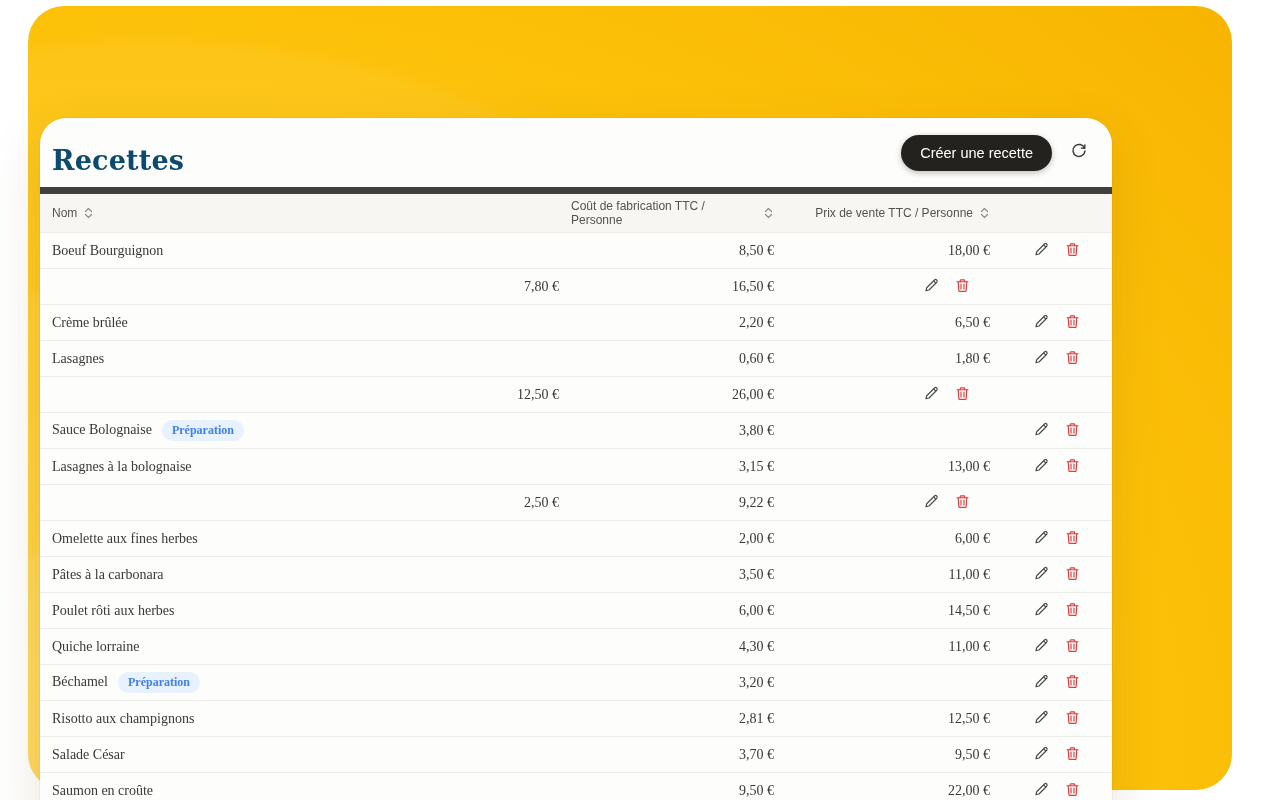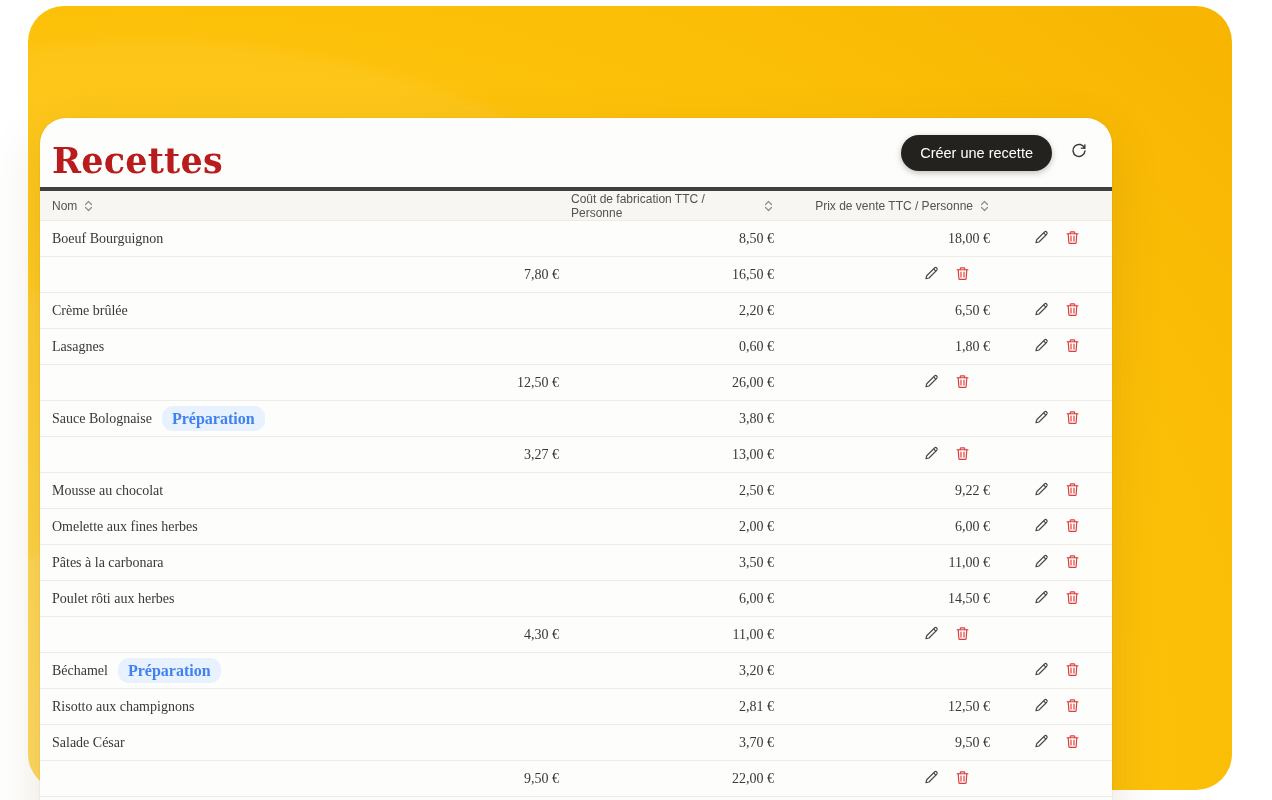--- a/index.html
+++ b/index.html
@@ -21,52 +21,52 @@
     background:#fdfdfb; border-radius:26px 26px 0 0;
     box-shadow:0 0 0 1px rgba(120,90,20,.05), 0 18px 50px rgba(120,80,0,.16);
     overflow:hidden;
   }
 
   .card-header {
     height:69px; display:flex; align-items:center; justify-content:space-between;
     padding:0 24px 0 12px;
   }
   .page-title {
-    font-family:"DejaVu Serif", serif; font-weight:700; font-size:35px;
-    color:#b91c1c; letter-spacing:.2px;margin-top:16px;
+    font-family:"DejaVu Serif", serif; font-weight:700; font-size:27px;
+    color:#0c4a6e; letter-spacing:.2px;margin-top:16px;
   }
   .header-right { display:flex; align-items:center; gap:18px; }
   .create-btn {
     background:#23221f; color:#ffffff; border:none; cursor:pointer;
     font-family:"Liberation Sans", sans-serif;
     font-size:14.5px; padding:10px 19px; border-radius:20px;
     box-shadow:0 2px 6px rgba(0,0,0,.25);
   }
   .refresh-btn { background:none; border:none; cursor:pointer; display:flex; align-items:center; }
 
   .thead {
     display:grid; grid-template-columns:1fr 215px 216px 110px;
-    align-items:center; height:34px;
-    background:#f7f6f3; border-top:4px solid #404040; border-bottom:1px solid #edebe6;
+    align-items:center; height:46px;
+    background:#f7f6f3; border-top:7px solid #404040; border-bottom:1px solid #edebe6;
     font-size:12px; color:#55534d;
   }
   .th { display:flex; align-items:center; gap:6px; cursor:pointer; }
   .th.left { padding-left:12px; justify-content:flex-start; }
   .th.right { padding-right:12px; justify-content:flex-end; }
   .sort-icon { display:inline-flex; flex-direction:column; }
 
   .row {
     display:grid; grid-template-columns:1fr 215px 216px 110px;
     align-items:center; height:36px; border-bottom:1px solid #eeece7;
     font-size:14px; color:#3b3834; background:#fdfdfb;font-family:Liberation Serif, serif;
   }
   .cell-name { padding-left:12px; display:flex; align-items:center; gap:10px; }
   .cell-num  { text-align:right; padding-right:12px; color:#3b3834; }
   .badge {
-    background:#e8f1fe; color:#3f81f1; font-size:16px; font-weight:bold;
+    background:#e8f1fe; color:#3f81f1; font-size:12px; font-weight:bold;
     padding:3px 10px; border-radius:11px; line-height:1.2;
   }
   .cell-actions { display:flex; align-items:center; justify-content:flex-end;
     gap:16px; padding-right:32px; }
   .icon-btn { background:none; border:none; cursor:pointer; display:flex;
     align-items:center; padding:0; }
 </style>
 </head>
 <body>
 
@@ -281,21 +281,25 @@
             <path d="M5.6 4V2.9c0-.5.4-.9.9-.9h3c.5 0 .9.4.9.9V4"></path>
             <path d="M3.4 4l.7 9.2c0 .6.5 1 1 1h5.8c.5 0 1-.4 1-1L12.6 4"></path>
             <path d="M6.4 6.6v5.2M9.6 6.6v5.2"></path>
           </svg>
         </span>
       </button>
     </div>
   </div>
 
   <div class="row">
-    <div class="cell-num">3,27 €</div>
+    <div class="cell-name">
+      <span>Lasagnes à la bolognaise</span>
+
+    </div>
+    <div class="cell-num">3,15 €</div>
     <div class="cell-num">13,00 €</div>
     <div class="cell-actions">
       <button class="icon-btn">
         <span>
           <svg width="15" height="15" viewBox="0 0 16 16" fill="none" stroke="#4d4a46" stroke-width="1.25" stroke-linejoin="round">
             <path d="M11.2 2.1a1.7 1.7 0 0 1 2.4 2.4l-8.3 8.3-3.2.8.8-3.2z"></path>
             <path d="M10.2 3.1l2.4 2.4"></path>
           </svg>
         </span>
       </button>
@@ -306,24 +310,20 @@
             <path d="M5.6 4V2.9c0-.5.4-.9.9-.9h3c.5 0 .9.4.9.9V4"></path>
             <path d="M3.4 4l.7 9.2c0 .6.5 1 1 1h5.8c.5 0 1-.4 1-1L12.6 4"></path>
             <path d="M6.4 6.6v5.2M9.6 6.6v5.2"></path>
           </svg>
         </span>
       </button>
     </div>
   </div>
 
   <div class="row">
-    <div class="cell-name">
-      <span>Mousse au chocolat</span>
-
-    </div>
     <div class="cell-num">2,50 €</div>
     <div class="cell-num">9,22 €</div>
     <div class="cell-actions">
       <button class="icon-btn">
         <span>
           <svg width="15" height="15" viewBox="0 0 16 16" fill="none" stroke="#4d4a46" stroke-width="1.25" stroke-linejoin="round">
             <path d="M11.2 2.1a1.7 1.7 0 0 1 2.4 2.4l-8.3 8.3-3.2.8.8-3.2z"></path>
             <path d="M10.2 3.1l2.4 2.4"></path>
           </svg>
         </span>
@@ -422,20 +422,24 @@
             <path d="M5.6 4V2.9c0-.5.4-.9.9-.9h3c.5 0 .9.4.9.9V4"></path>
             <path d="M3.4 4l.7 9.2c0 .6.5 1 1 1h5.8c.5 0 1-.4 1-1L12.6 4"></path>
             <path d="M6.4 6.6v5.2M9.6 6.6v5.2"></path>
           </svg>
         </span>
       </button>
     </div>
   </div>
 
   <div class="row">
+    <div class="cell-name">
+      <span>Quiche lorraine</span>
+
+    </div>
     <div class="cell-num">4,30 €</div>
     <div class="cell-num">11,00 €</div>
     <div class="cell-actions">
       <button class="icon-btn">
         <span>
           <svg width="15" height="15" viewBox="0 0 16 16" fill="none" stroke="#4d4a46" stroke-width="1.25" stroke-linejoin="round">
             <path d="M11.2 2.1a1.7 1.7 0 0 1 2.4 2.4l-8.3 8.3-3.2.8.8-3.2z"></path>
             <path d="M10.2 3.1l2.4 2.4"></path>
           </svg>
         </span>
@@ -534,20 +538,24 @@
             <path d="M5.6 4V2.9c0-.5.4-.9.9-.9h3c.5 0 .9.4.9.9V4"></path>
             <path d="M3.4 4l.7 9.2c0 .6.5 1 1 1h5.8c.5 0 1-.4 1-1L12.6 4"></path>
             <path d="M6.4 6.6v5.2M9.6 6.6v5.2"></path>
           </svg>
         </span>
       </button>
     </div>
   </div>
 
   <div class="row">
+    <div class="cell-name">
+      <span>Saumon en croûte</span>
+
+    </div>
     <div class="cell-num">9,50 €</div>
     <div class="cell-num">22,00 €</div>
     <div class="cell-actions">
       <button class="icon-btn">
         <span>
           <svg width="15" height="15" viewBox="0 0 16 16" fill="none" stroke="#4d4a46" stroke-width="1.25" stroke-linejoin="round">
             <path d="M11.2 2.1a1.7 1.7 0 0 1 2.4 2.4l-8.3 8.3-3.2.8.8-3.2z"></path>
             <path d="M10.2 3.1l2.4 2.4"></path>
           </svg>
         </span>

